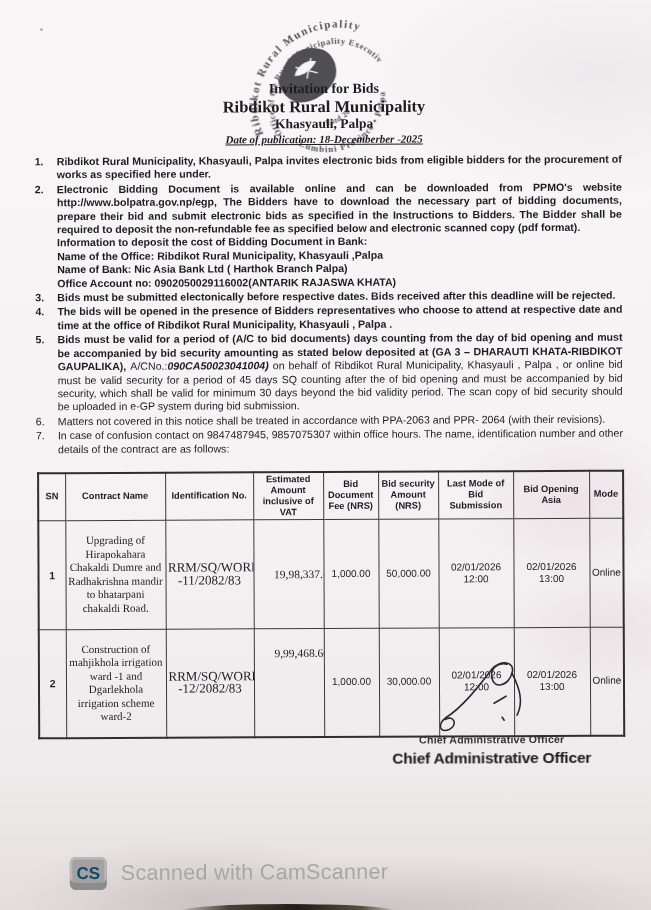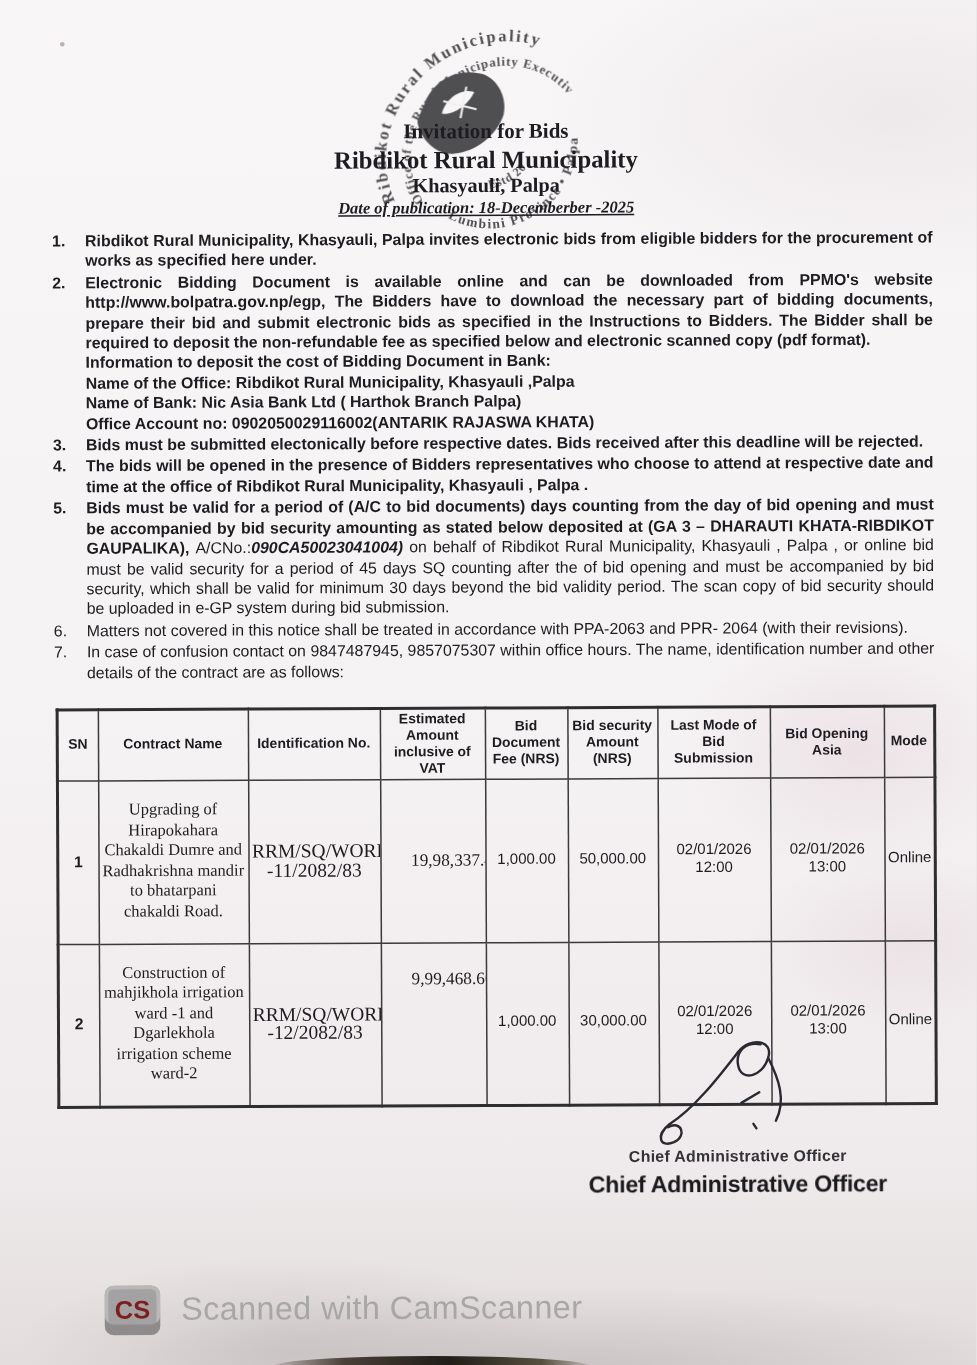--- a/index.html
+++ b/index.html
@@ -41,27 +41,27 @@
   .row-1 td{height:106px;}
   .row-2 td{height:88px;}
   .bid-table td{font-size:10px;line-height:12px;}
   .bid-table td:nth-child(1){font-weight:700;font-size:10.5px;}
   .bid-table td:nth-child(2){font-family:"Liberation Serif",serif;font-size:11px;line-height:13.5px;margin-left:32px;}
   .bid-table td:nth-child(3){font-family:"Liberation Serif",serif;font-size:13px;line-height:12.5px;}
   .bid-table td:nth-child(4){font-family:"Liberation Serif",serif;font-size:11.5px;padding-left:20px;}
   .bid-table td:nth-child(7),.bid-table td:nth-child(8){font-size:10px;}
   .row-2 td:nth-child(4){vertical-align:top;padding-top:18px;}
   
-  .signature-block{position:absolute;top:692px;left:378px;width:225px;text-align:center;z-index:2;}
+  .signature-block{position:absolute;top:660px;left:378px;width:225px;text-align:center;z-index:2;}
   .sig-svg{display:block;margin:0 auto;width:120px;height:74px;}
   .sig-caption{font-size:10.6px;font-weight:600;color:#333236;letter-spacing:.2px;}
   .sig-stamp-name{margin-top:4px;font-size:15.5px;font-weight:700;color:#1a191c;letter-spacing:-.2px;filter:blur(.2px);}
   
   .camscanner{position:absolute;top:856px;left:68px;display:flex;align-items:center;gap:14px;z-index:2;}
-  .cs-badge{width:37px;height:33px;border-radius:6px;background:#a3a1a2;color:#7f1d1d;
+  .cs-badge{width:37px;height:33px;border-radius:6px;background:#a3a1a2;color:#0c4a6e;
     display:flex;align-items:center;justify-content:center;font-size:17px;font-weight:700;
     box-shadow:inset 0 -7px 0 #8d8b8c, inset 0 0 0 2.5px #b9b7b8;}
   .cs-text{font-size:21.5px;color:#a8a6a7;letter-spacing:.3px;}
   
   .scan-edge{position:absolute;left:183px;top:904px;width:210px;height:8px;z-index:3;
     border-radius:60% 60% 0 0/100% 100% 0 0;
     background:linear-gradient(90deg,rgba(90,80,70,.15),#4a4138 22%,#211d18 55%,#57503f 85%,rgba(90,80,70,.1));}
   .speck{position:absolute;left:40px;top:28px;width:3px;height:3px;border-radius:50%;background:rgba(120,110,115,.5);}
 </style>
 </head>

